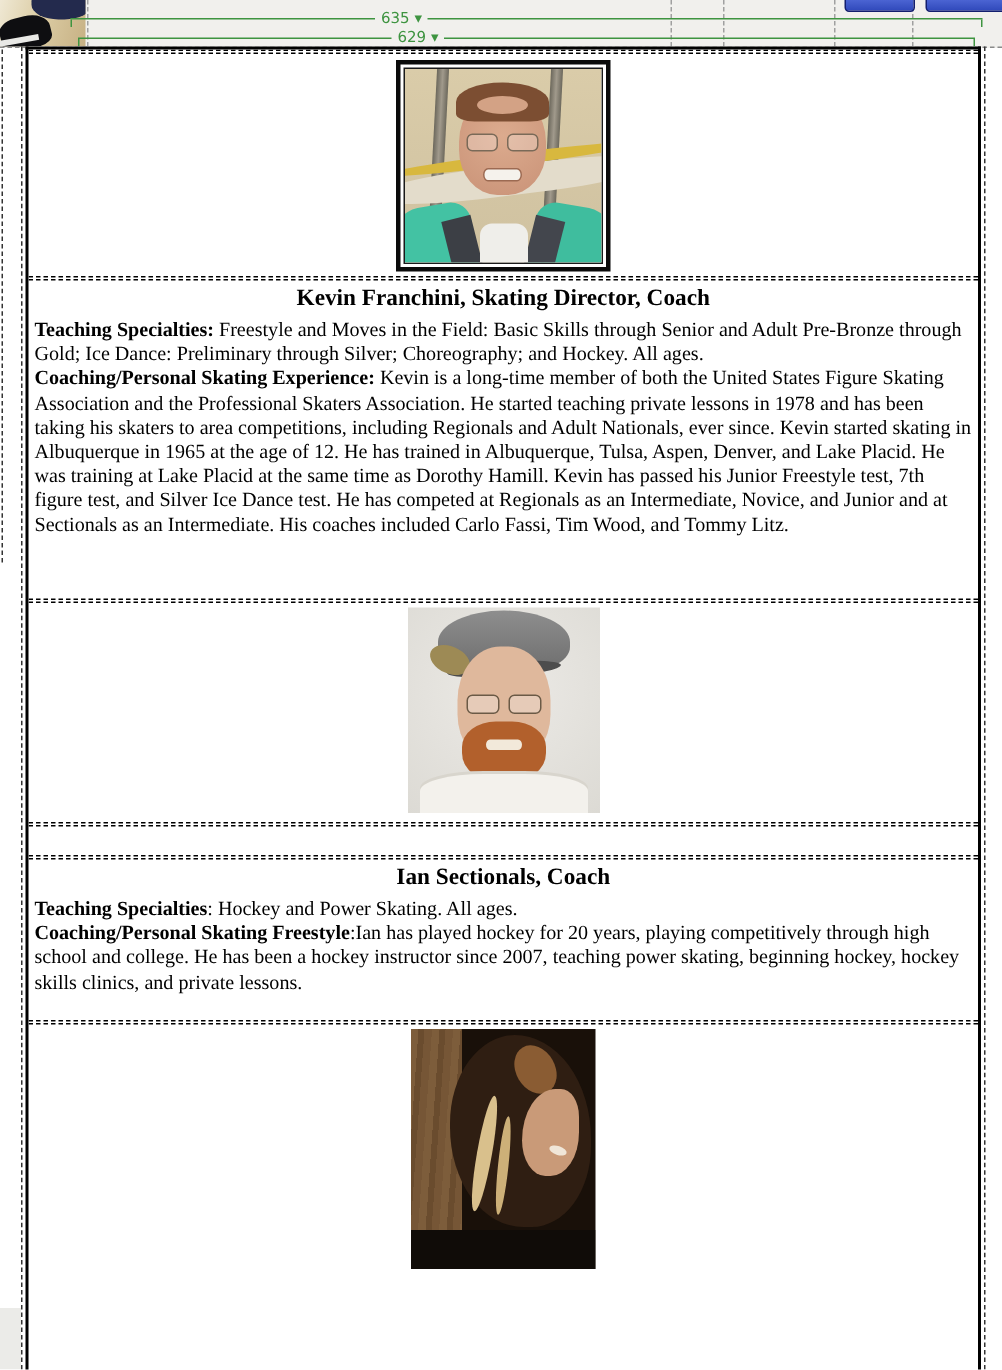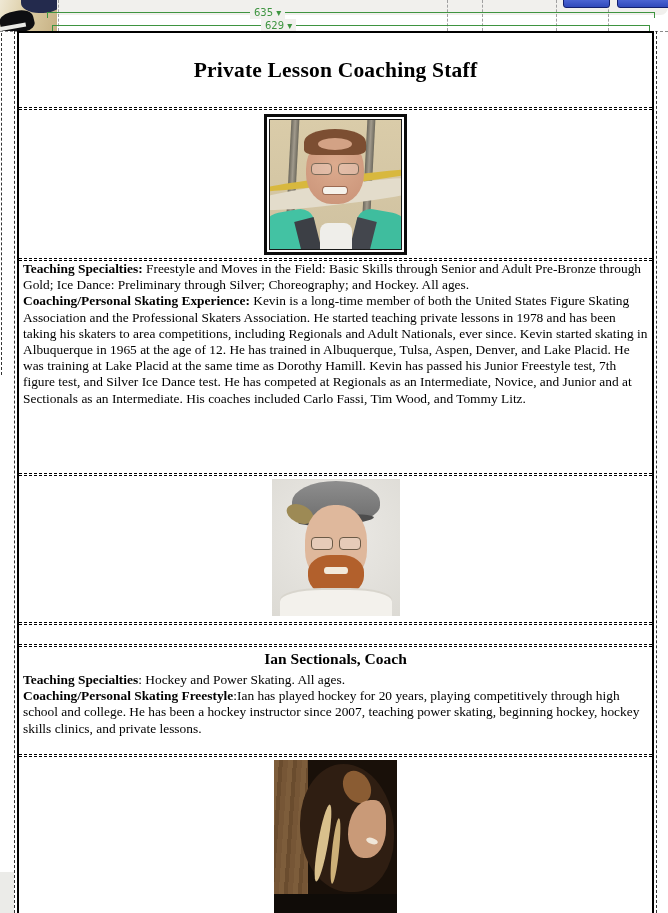--- a/index.html
+++ b/index.html
@@ -3,21 +3,21 @@
 <meta charset="utf-8">
 <style>
   * { box-sizing: border-box; }
   html,body { margin:0; padding:0; }
   body {
     width:668px; height:913px; overflow:hidden; position:relative;
     background:#ffffff; font-family:"Liberation Serif", serif; color:#000;
   }
 
   
-  .topbar { position:absolute; left:0; top:0; width:668px; height:15px; background:#f1f0ed;border-radius:12px; }
+  .topbar { position:absolute; left:0; top:0; width:668px; height:32px; background:#f1f0ed; }
   .full-dash { position:absolute; left:0; top:31px; width:668px; height:0; border-top:1px dashed #8a8a8a; }
   .vguide { position:absolute; top:0; height:31px; width:0; border-left:1px dashed #a0a0a0; }
 
   .wline { position:absolute; height:0; border-top:1px solid #3e9440; }
   .wline .tickL, .wline .tickR { position:absolute; top:0; width:0; height:5px; border-left:1px solid #3e9440; }
   .wline .tickL { left:0; } .wline .tickR { right:0; }
   .wlabel {
     position:absolute; top:-7px; left:203px; padding:0 4px; background:#f1f0ed;
     color:#3e9440; font-family:"DejaVu Sans", sans-serif; font-size:10px; line-height:13px; white-space:nowrap;
   }
@@ -133,23 +133,20 @@
 </div>
 
 <div class="full-dash"></div>
 <div class="ldash1"></div>
 <div class="ldash2"></div>
 <div class="rdash"></div>
 <div class="bl-gray"></div>
 
 <div class="page-table">
 
-  <div class="row-title">
-    <h1 class="page-title">Private Lesson Coaching Staff</h1>
-  </div>
 
   <div class="rowsep"></div>
 
   <div class="row-photo row-photo-k">
     <div class="pframe">
       <div class="inner">
         <div class="kevin">
           <div class="pole" style="left:18px;"></div>
           <div class="pole" style="left:94px;"></div>
           <div class="stripe-w"></div>
@@ -167,20 +164,21 @@
             </div>
           <div class="smile"></div>
         </div>
       </div>
     </div>
   </div>
 
   <div class="rowsep"></div>
 
   <div class="row-text row-text-k">
+    <div class="coach-heading">Kevin Franchini, Skating Director, Coach</div>
     <div class="bio">
       <b>Teaching Specialties:</b><span> Freestyle and Moves in the Field: Basic Skills through Senior and Adult Pre-Bronze through Gold; Ice Dance: Preliminary through Silver; Choreography; and Hockey. All ages.</span><br>
       <b>Coaching/Personal Skating Experience:</b><span> Kevin is a long-time member of both the United States Figure Skating Association and the Professional Skaters Association. He started teaching private lessons in 1978 and has been taking his skaters to area competitions, including Regionals and Adult Nationals, ever since. Kevin started skating in Albuquerque in 1965 at the age of 12. He has trained in Albuquerque, Tulsa, Aspen, Denver, and Lake Placid. He was training at Lake Placid at the same time as Dorothy Hamill. Kevin has passed his Junior Freestyle test, 7th figure test, and Silver Ice Dance test. He has competed at Regionals as an Intermediate, Novice, and Junior and at Sectionals as an Intermediate. His coaches included Carlo Fassi, Tim Wood, and Tommy Litz.</span>
     </div>
   </div>
 
   <div class="rowsep"></div>
 
   <div class="row-photo row-photo-i">
     <div style="margin-top:3px;">

